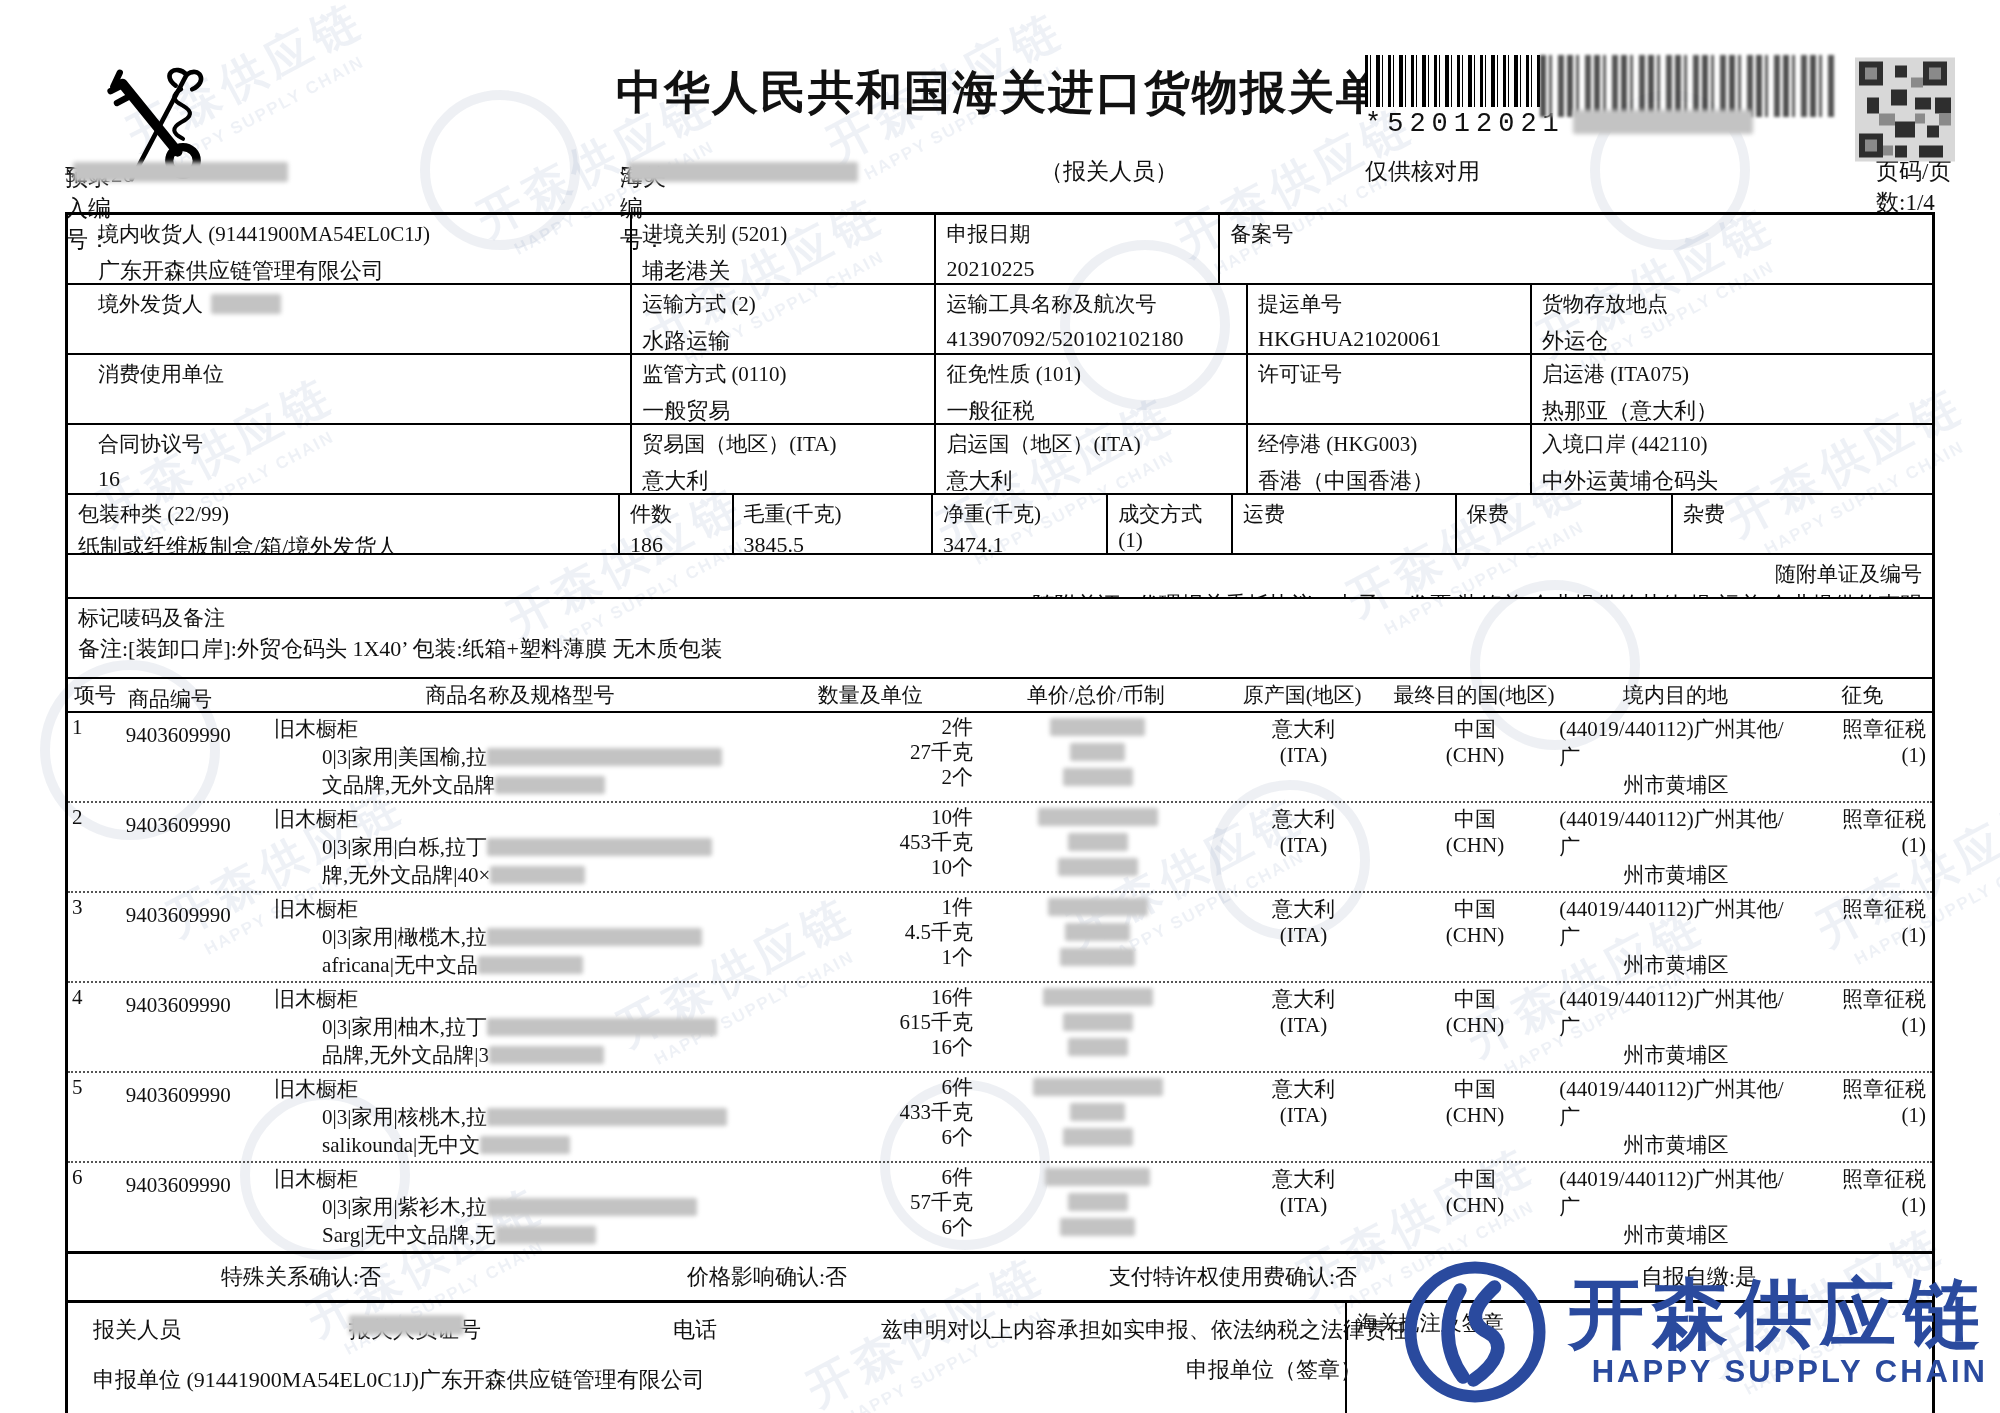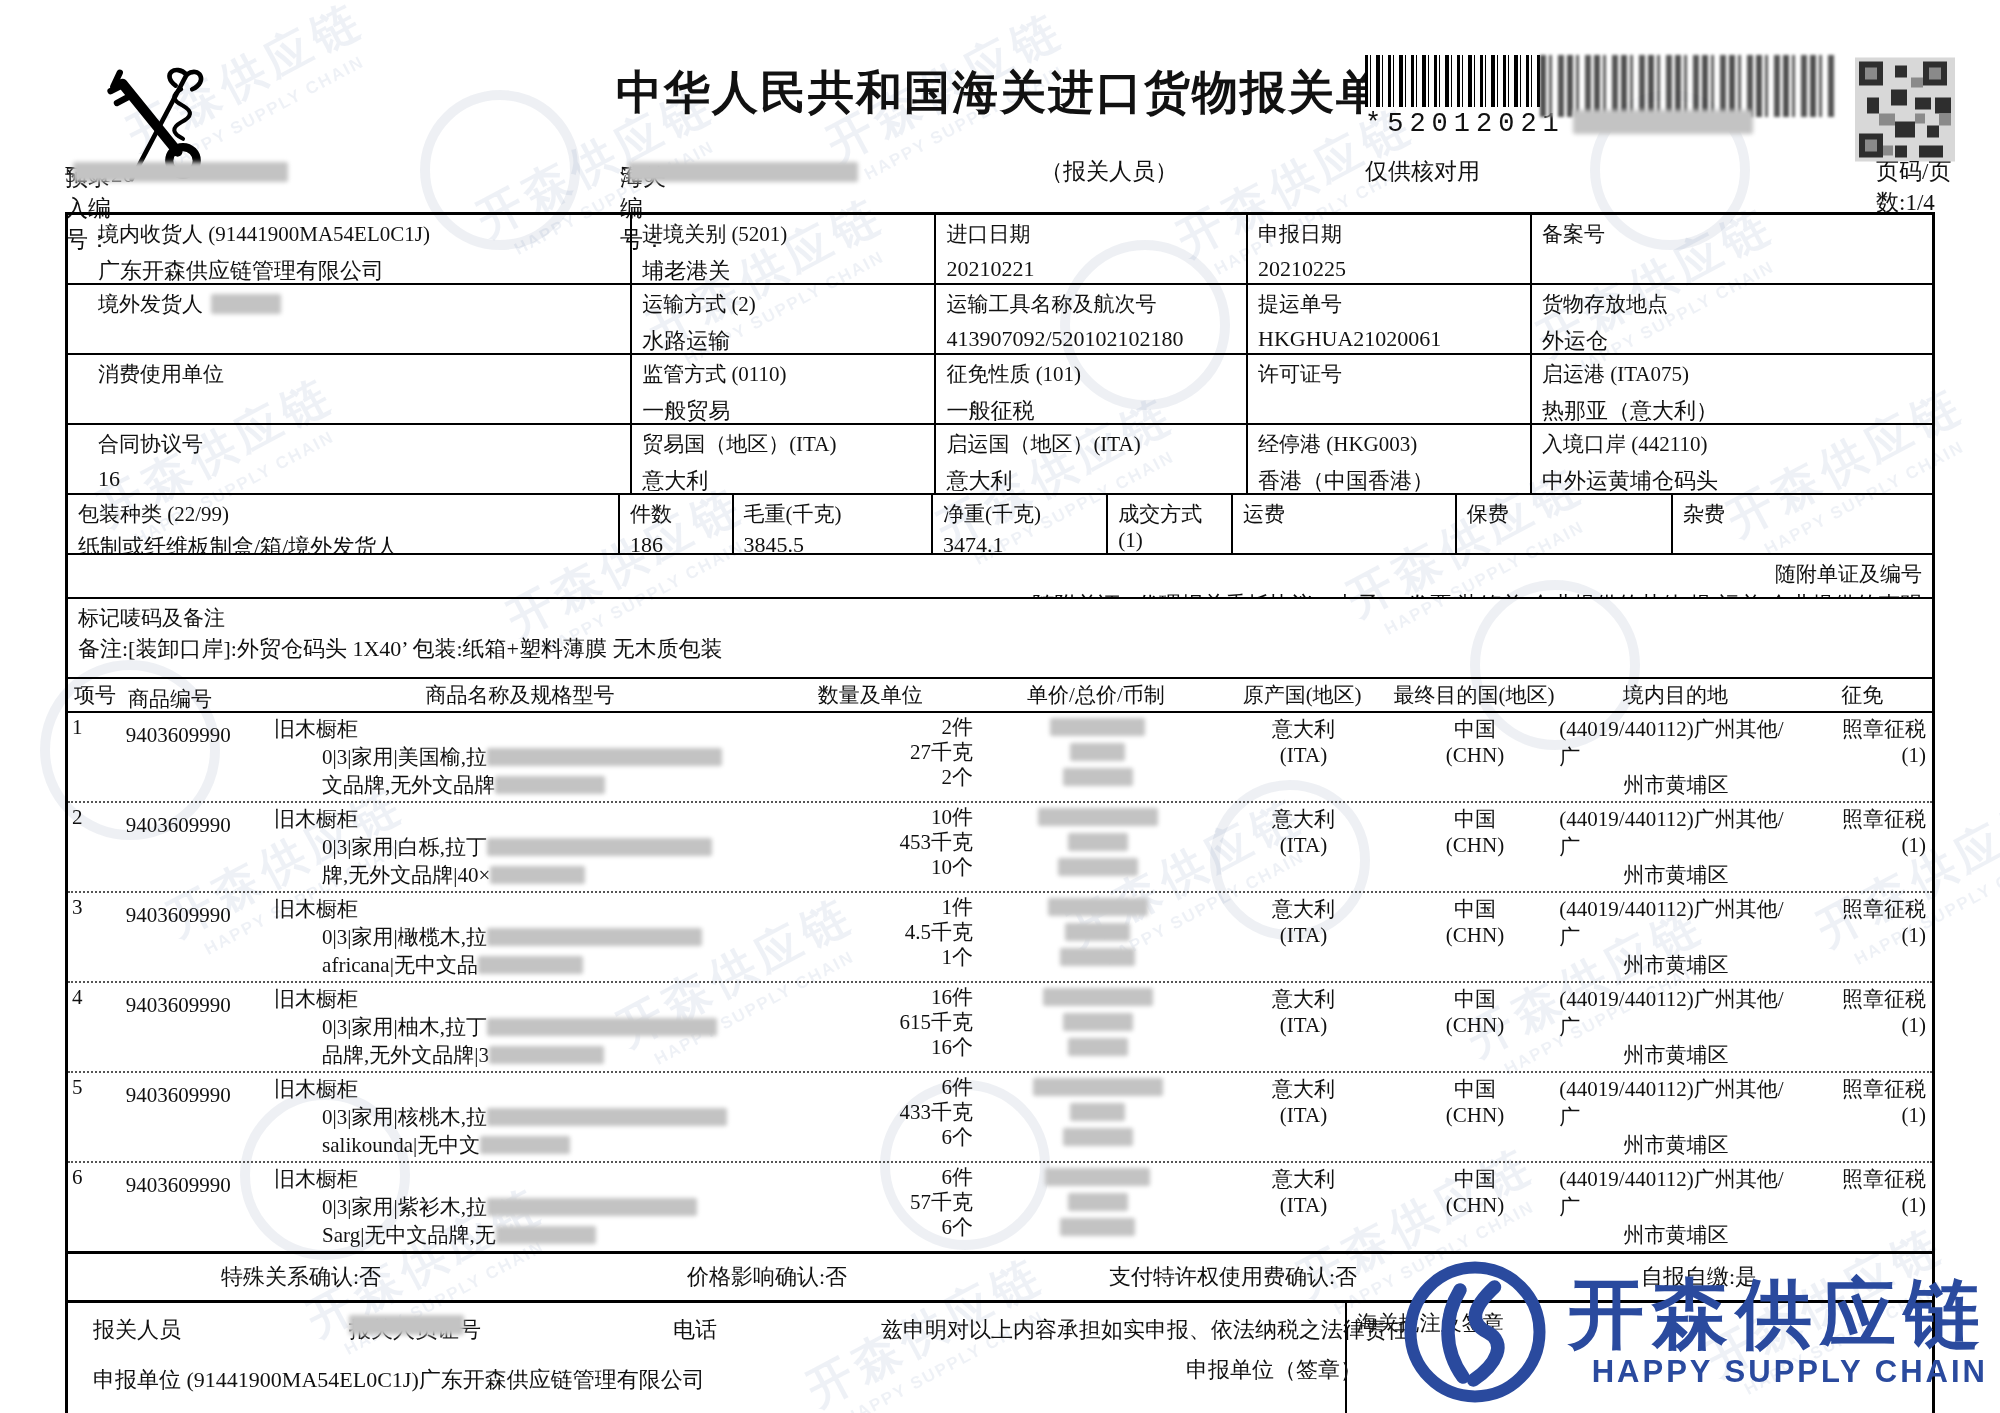--- a/index.html
+++ b/index.html
@@ -222,24 +222,20 @@
 
     <div class="frow h70">
       <div class="fcell" style="width:29.4%">
           <div class="lbl">境内收货人 (91441900MA54EL0C1J)</div>
           <div class="val">广东开森供应链管理有限公司</div>
         </div>
       <div class="fcell" style="width:16.5%">
           <div class="lbl">进境关别 (5201)</div>
           <div class="val">埔老港关</div>
         </div>
-      <div class="fcell" style="width:16.9%">
-          <div class="lbl">进口日期</div>
-          <div class="val">20210221</div>
-        </div>
       <div class="fcell" style="width:15.4%">
           <div class="lbl">申报日期</div>
           <div class="val">20210225</div>
         </div>
       <div class="fcell" style="width:21.8%">
           <div class="lbl">备案号</div>
           <div class="val"></div>
         </div>
     </div>
 

